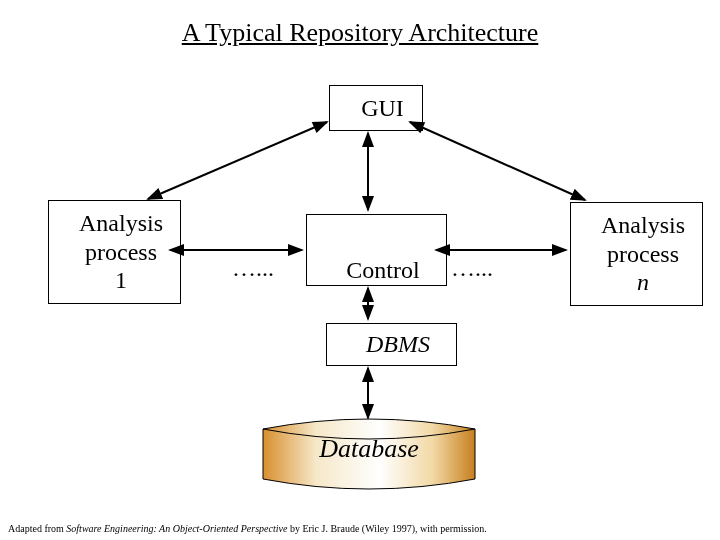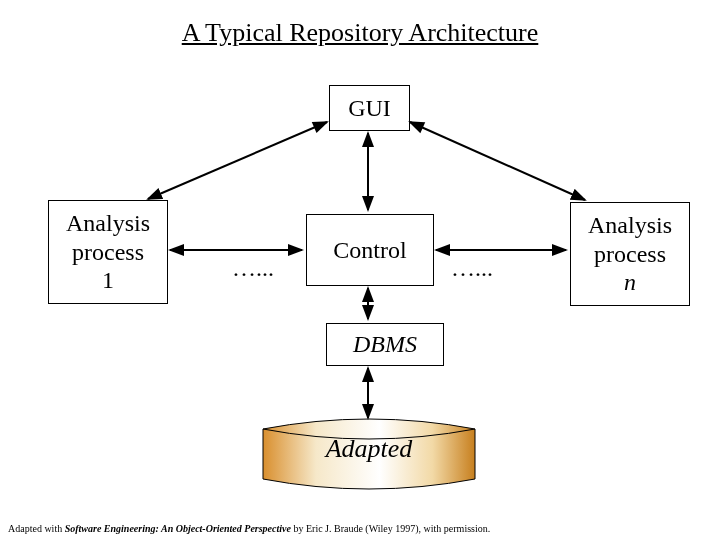--- a/index.html
+++ b/index.html
@@ -23,32 +23,33 @@
   .box {
     position: absolute;
     border: 1px solid #000;
     background: #fff;
     display: flex;
     align-items: center;
     justify-content: center;
     text-align: center;
     font-size: 24px;
     line-height: 1.2;
+    padding-left: 13px;
   }
   .ellipsis {
     position: absolute;
     font-size: 24px;
   }
   .credit {
     position: absolute;
     bottom: 6px;
     left: 8px;
     font-size: 10px;
   }
-  .credit .italic { font-style: italic; font-weight: bold; }
+  .credit .italic { font-style: italic; }
   svg.cyl { position: absolute; }
   svg.arrow { position: absolute; overflow: visible; }
 </style>
 </head>
 <body>
 
 <div class="title">A Typical Repository Architecture</div>
 
 <div class="box" style="left:329px; top:85px; width:79px; height:44px;">GUI</div>
 
@@ -57,21 +58,21 @@
     <div>process</div>
     <div>1</div>
   </div>
 
 <div class="box" style="left: 570px; top: 202px; width: 118px; height: 102px; font-style: italic; flex-direction: column;">
     <div style="font-style: normal;">Analysis</div>
     <div style="font-style: normal;">process</div>
     <div style="font-style: italic;">n</div>
   </div>
 
-<div class="box" style="left:306px; top:214px; width:126px; height:70px; flex-direction:column;">
+<div class="box" style="left:306px; top:214px; width:126px; height:70px; flex-direction:column;justify-content:flex-end;">
   <span>Control</span>
 </div>
 
 <div class="ellipsis" style="left:232px; top:255px;">…...</div>
 <div class="ellipsis" style="left:451px; top:255px;">…...</div>
 
 <div class="box" style="left:326px; top:323px; width:116px; height:41px; font-style:italic;">DBMS</div>
 
 <svg class="cyl" style="left:260px; top:415px;" width="218" height="78">
   <defs>
@@ -79,21 +80,21 @@
       <stop offset="0%" stop-color="#d98f2e"></stop>
       <stop offset="25%" stop-color="#f6e8c9"></stop>
       <stop offset="55%" stop-color="#ffffff"></stop>
       <stop offset="80%" stop-color="#f2d9a6"></stop>
       <stop offset="100%" stop-color="#c77f1e"></stop>
     </linearGradient>
   </defs>
   <path d="M3 14 Q109 -6 215 14 L215 64 Q109 84 3 64 Z" fill="url(#cylg)" stroke="#000" stroke-width="1"></path>
   <path d="M3 14 Q109 34 215 14" fill="none" stroke="#000" stroke-width="1"></path>
 </svg>
-<div style="position:absolute; left:260px; top:434px; width:218px; text-align:center; font-size:26px; font-style:italic;">Adapted</div>
+<div style="position:absolute; left:260px; top:434px; width:218px; text-align:center; font-size:26px; font-style:italic;">Database</div>
 
 <svg class="arrow" style="left:0; top:0;" width="720" height="540">
   <defs>
     <marker id="ah" markerWidth="10" markerHeight="10" refX="7" refY="3" orient="auto">
       <path d="M0,0 L8,3 L0,6 Z" fill="#000"></path>
     </marker>
     <marker id="ahr" markerWidth="10" markerHeight="10" refX="1" refY="3" orient="auto">
       <path d="M8,0 L0,3 L8,6 Z" fill="#000"></path>
     </marker>
   </defs>
@@ -107,14 +108,14 @@
   <line x1="170" y1="250" x2="302" y2="250" stroke="#000" stroke-width="2" marker-start="url(#ahr)" marker-end="url(#ah)"></line>
 
   <line x1="436" y1="250" x2="566" y2="250" stroke="#000" stroke-width="2" marker-start="url(#ahr)" marker-end="url(#ah)"></line>
 
   <line x1="327" y1="122" x2="148" y2="199" stroke="#000" stroke-width="2" marker-start="url(#ahr)" marker-end="url(#ah)"></line>
 
   <line x1="410" y1="122" x2="585" y2="200" stroke="#000" stroke-width="2" marker-start="url(#ahr)" marker-end="url(#ah)"></line>
 </svg>
 
 <div class="credit">
-  <span>Adapted with </span><span class="italic">Software Engineering: An Object-Oriented Perspective</span><span> by Eric J. Braude (Wiley 1997), with permission.</span>
+  <span>Adapted from </span><span class="italic">Software Engineering: An Object-Oriented Perspective</span><span> by Eric J. Braude (Wiley 1997), with permission.</span>
 </div>
 
 </body></html>

